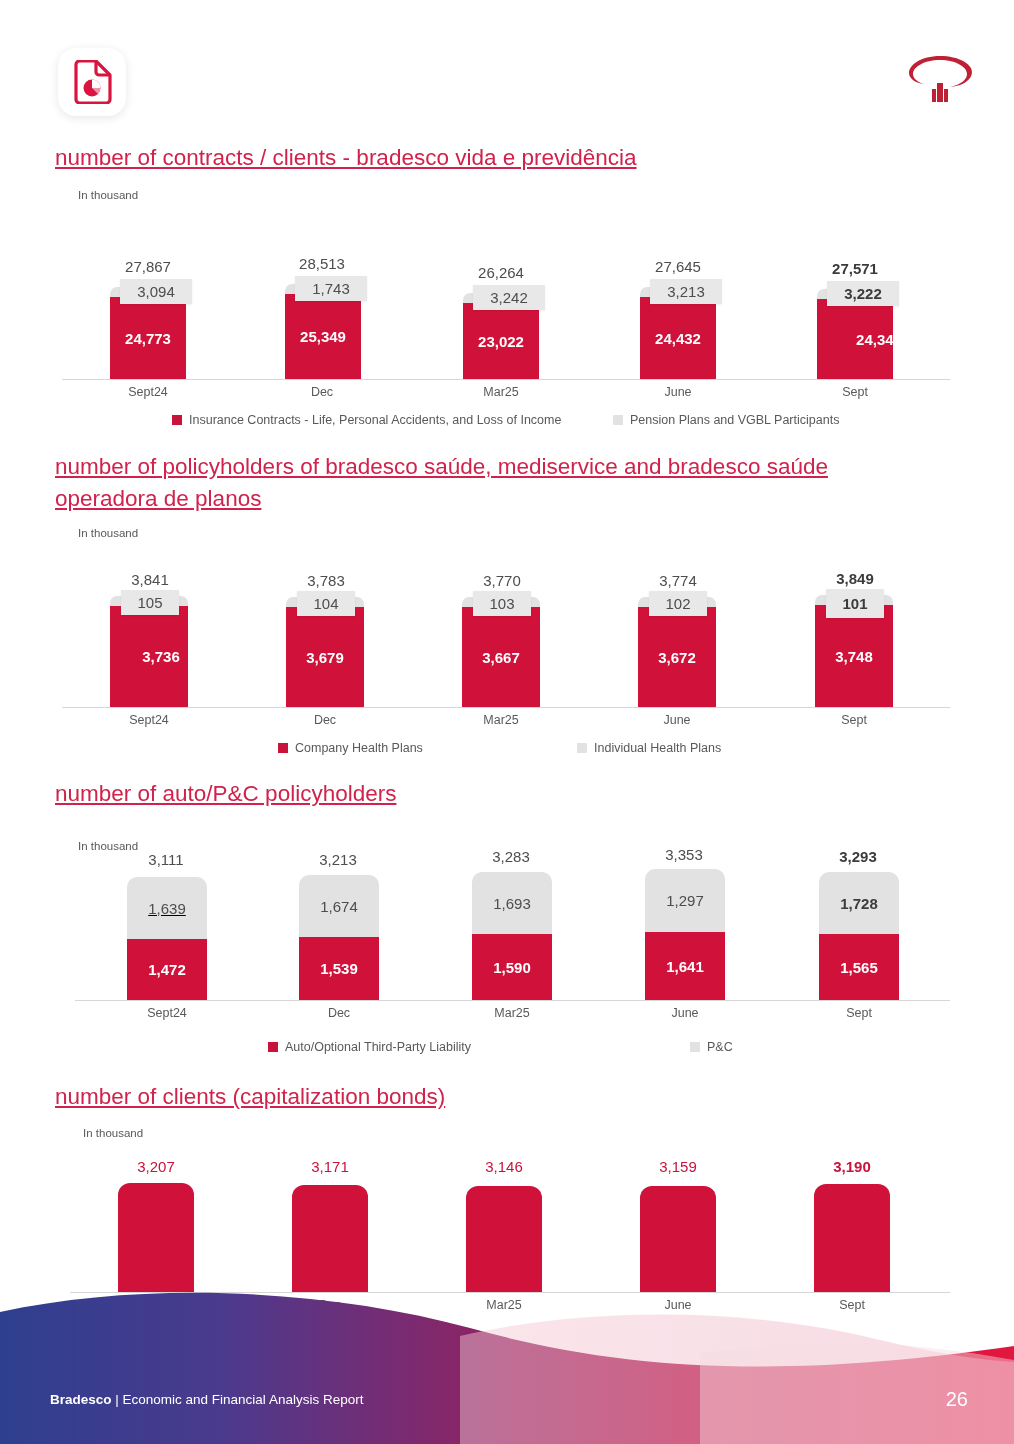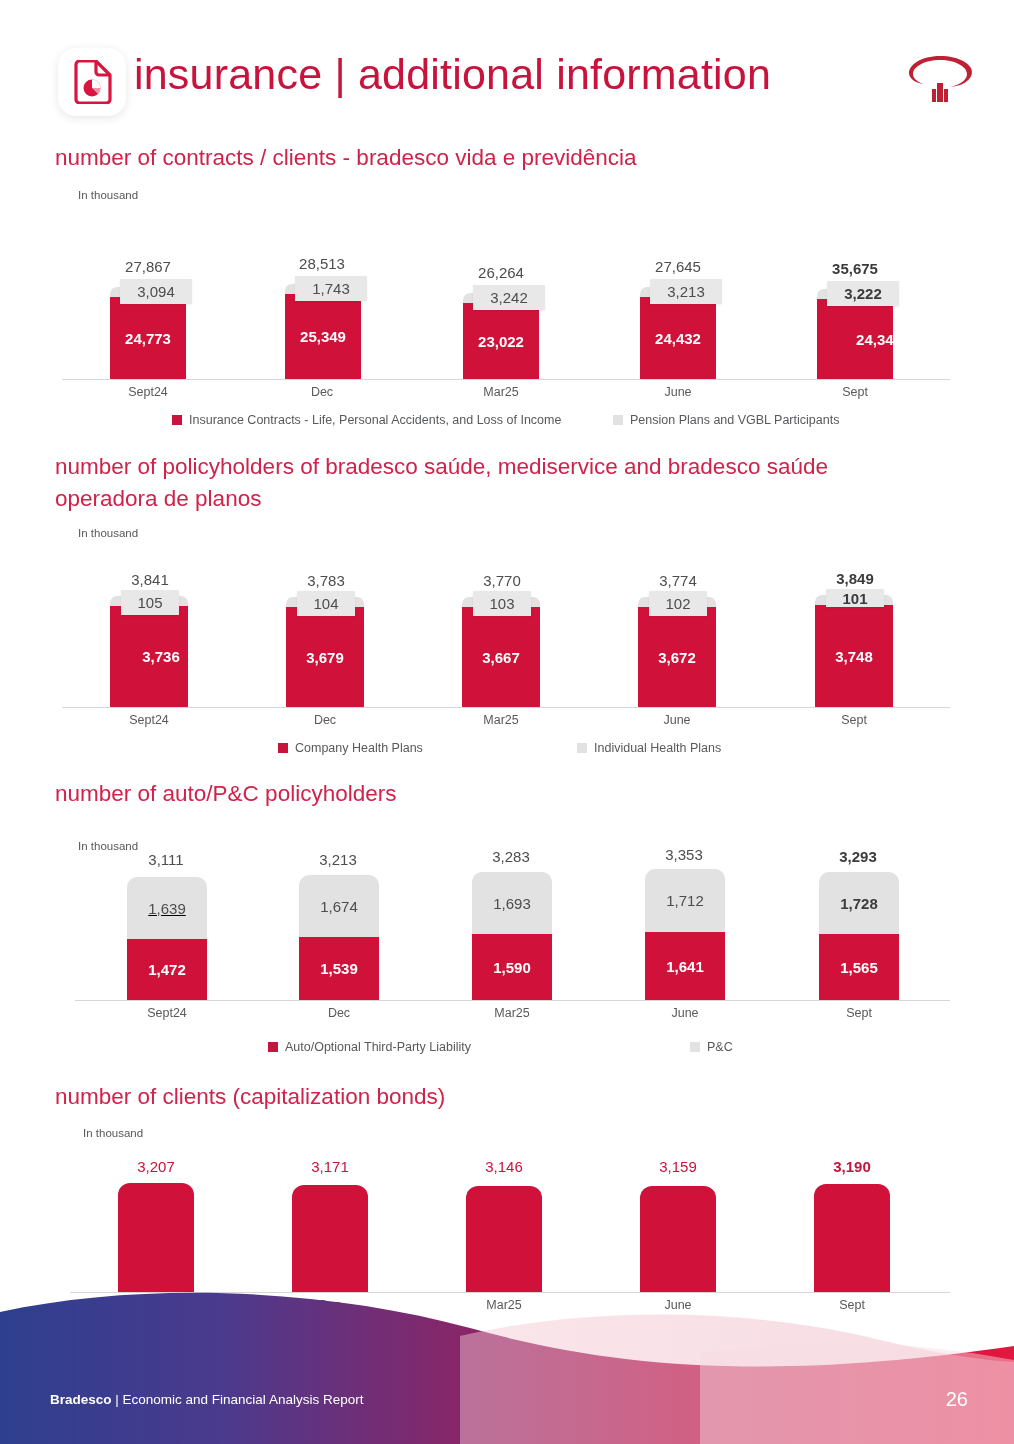--- a/index.html
+++ b/index.html
@@ -30,21 +30,21 @@
   }
   .brand-logo {
     position: absolute; right: 38px; top: 46px; width: 72px; height: 68px;
   }
 
   
   .section { position: absolute; left: 0; width: 1014px; }
   .sec-title {
     position: absolute; left: 55px;
     font-size: 22.5px; color: #d0224b; font-weight: 400;
-    line-height: 32px; width: 900px;
+    line-height: 32px; width: 900px; text-decoration: underline;
   }
   .unit-label {
     position: absolute;
     font-size: 11.5px; color: #58595b; font-weight: 400;
   }
 
   .chart { position: absolute; left: 0; width: 1014px; }
   .axis-line {
     position: absolute; height: 1px; background: #d7d7d7;
   }
@@ -115,21 +115,20 @@
   <div class="doc-icon-wrap">
     <svg width="40" height="44" viewBox="0 0 40 44" aria-hidden="true">
       <path d="M4 4.5 A3.5 3.5 0 0 1 7.5 1 L24 1 L38 15 L38 39.5 A3.5 3.5 0 0 1 34.5 43 L7.5 43 A3.5 3.5 0 0 1 4 39.5 Z" fill="none" stroke="#d8143f" stroke-width="3.2" stroke-linejoin="round"></path>
       <path d="M24 1 L24 12 A3 3 0 0 0 27 15 L38 15" fill="none" stroke="#d8143f" stroke-width="3.2" stroke-linejoin="round"></path>
       <circle cx="20" cy="28" r="8.5" fill="#d8143f"></circle>
       <path d="M20 28 L20 19.5 A8.5 8.5 0 0 1 28.5 28 Z" fill="#ffffff"></path>
       <path d="M20 28 L28.5 28 A8.5 8.5 0 0 1 26 34 Z" fill="#ffffff" opacity="0.55"></path>
     </svg>
   </div>
 
-  <div class="page-title">insurance | additional information</div>
 
   <div class="brand-logo">
     <svg width="72" height="68" viewBox="0 0 72 68" aria-hidden="true">
       <path d="M36 10 C17 10 5 19 5 27 C5 33 12 37 20 38 C13 36 9 32 9 28 C9 21 20 14 36 14 C52 14 63 21 63 28 C63 34 56 39 46 41 C60 40 68 33 68 26 C68 18 55 10 36 10 Z" fill="#bf2034"></path>
       <path d="M33 37 L39 37 L39 56 L33 56 Z" fill="#bf2034"></path>
       <path d="M28 43 L32 43 L32 56 L28 56 Z" fill="#bf2034"></path>
       <path d="M40 43 L44 43 L44 56 L40 56 Z" fill="#bf2034"></path>
     </svg>
   </div>
 </div>
@@ -183,21 +182,21 @@
       <div class="seg-red" style="left:640px; top:297px; width:76px; height:82px;">
         <span class="val">24,432</span>
       </div>
       <div class="callout" style="left:650px; top:279px; width:72px; height:25px;">
         <span class="val">3,213</span>
       </div>
       <div class="cat-lbl" style="left:628px; top:385px; width:100px;">June</div>
     </div>
 
     <div class="bar-group">
-      <div class="total-lbl bold" style="left:805px; top:260px; width:100px;">35,675</div>
+      <div class="total-lbl bold" style="left:805px; top:260px; width:100px;">27,571</div>
       <div class="seg-gray" style="left:817px; top:289px; width:76px; height:14px; border-radius:7px 7px 0 0;"></div>
       <div class="seg-red" style="left:817px; top:299px; width:76px; height:80px;padding-left:48px;">
         <span class="val bold-white">24,349</span>
       </div>
       <div class="callout" style="left:827px; top:281px; width:72px; height:25px;">
         <span class="val bold">3,222</span>
       </div>
       <div class="cat-lbl" style="left:805px; top:385px; width:100px;">Sept</div>
     </div>
 
@@ -268,21 +267,21 @@
       </div>
       <div class="cat-lbl" style="left:627px; top:713px; width:100px;">June</div>
     </div>
 
     <div class="bar-group">
       <div class="total-lbl bold" style="left:805px; top:570px; width:100px;">3,849</div>
       <div class="seg-gray" style="left:815px; top:595px; width:78px; height:14px; border-radius:7px 7px 0 0;"></div>
       <div class="seg-red" style="left:815px; top:605px; width:78px; height:102px;">
         <span class="val bold-white">3,748</span>
       </div>
-      <div class="callout" style="left:826px; top:589px; width:58px; height:18px;align-items:flex-end;">
+      <div class="callout" style="left:826px; top:589px; width:58px; height:29px;">
         <span class="val bold">101</span>
       </div>
       <div class="cat-lbl" style="left:804px; top:713px; width:100px;">Sept</div>
     </div>
 
     <div class="legend" style="top:741px;">
       <div class="legend-item" style="left:278px;">
         <span class="swatch sw-red"></span>
         <span>Company Health Plans</span>
       </div>
@@ -330,21 +329,21 @@
       </div>
       <div class="seg-red" style="left:472px; top:934px; width:80px; height:66px;">
         <span class="val">1,590</span>
       </div>
       <div class="cat-lbl" style="left:462px; top:1006px; width:100px;">Mar25</div>
     </div>
 
     <div class="bar-group">
       <div class="total-lbl" style="left:634px; top:846px; width:100px;">3,353</div>
       <div class="seg-gray" style="left:645px; top:869px; width:80px; height:63px; border-radius:10px 10px 0 0;">
-        <span class="val">1,712</span>
+        <span class="val">1,297</span>
       </div>
       <div class="seg-red" style="left:645px; top:932px; width:80px; height:68px;">
         <span class="val">1,641</span>
       </div>
       <div class="cat-lbl" style="left:635px; top:1006px; width:100px;">June</div>
     </div>
 
     <div class="bar-group">
       <div class="total-lbl bold" style="left:808px; top:848px; width:100px;">3,293</div>
       <div class="seg-gray" style="left:819px; top:872px; width:80px; height:62px; border-radius:10px 10px 0 0;">

